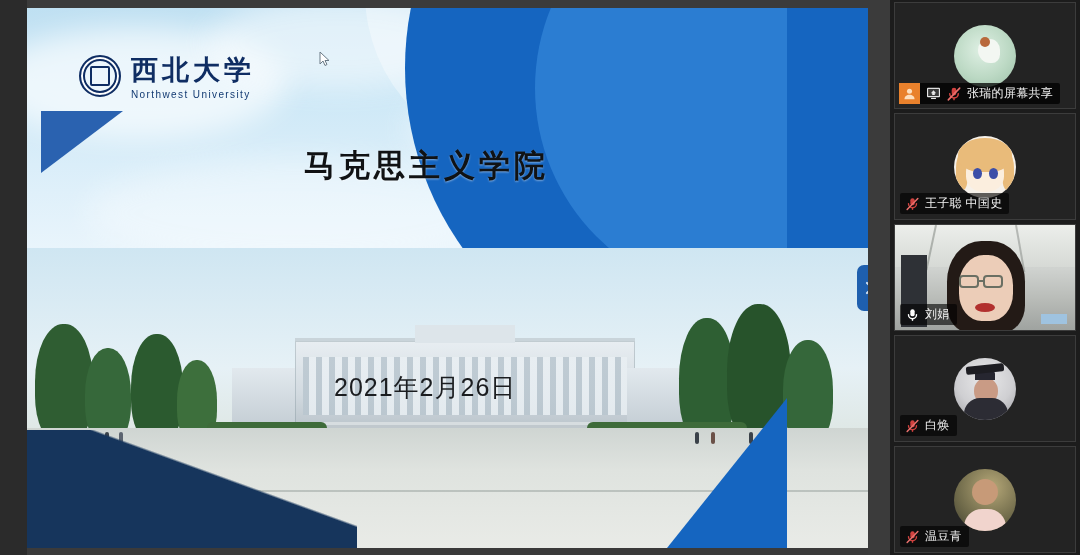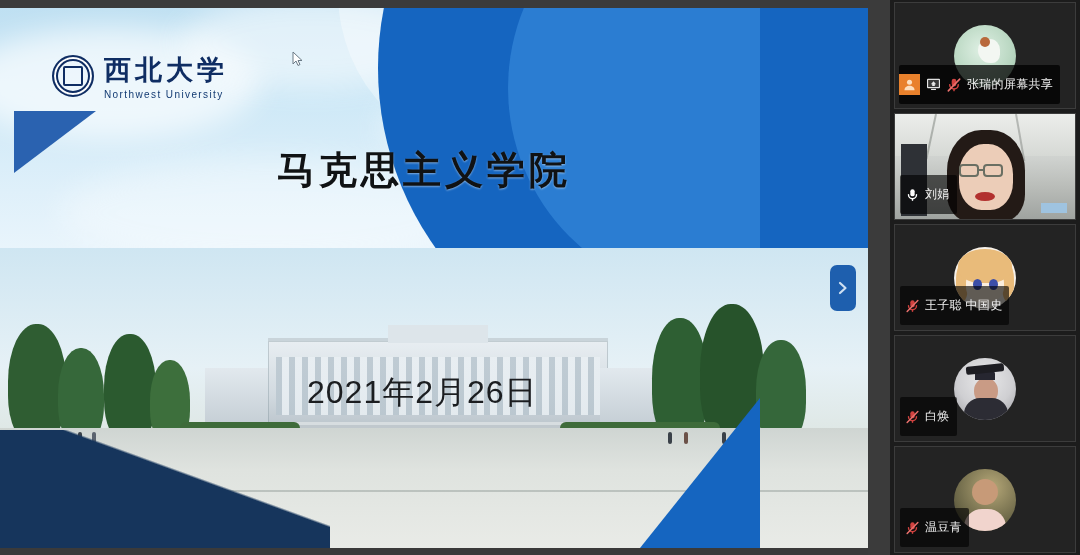--- a/index.html
+++ b/index.html
@@ -2,21 +2,21 @@
 <html><head>
 <meta charset="utf-8">
 <style>
   * { margin:0; padding:0; box-sizing:border-box; }
   html,body { width:1080px; height:555px; overflow:hidden; background:#1f1f1f;
     font-family:"Liberation Sans","DejaVu Sans",sans-serif; }
 
   .app { position:relative; width:1080px; height:555px; background:#2b2b2b; display:flex; }
 
   
-  .share-stage { position:relative; width:890px; height:555px; background:#3a3a3a; overflow:hidden; }
+  .share-stage { position:relative; width:890px; height:555px; background:#3a3a3a; overflow:hidden;margin-left:27px; }
 
   .slide { position:absolute; left:0; top:8px; width:868px; height:540px; overflow:hidden;
     background:linear-gradient(180deg,#bfe0f2 0%, #cfe9f7 18%, #dff0fa 34%, #eaf5fc 46%, #d8e8f2 58%, #b9cfd8 70%, #9fb6b5 80%, #c3cfcd 90%, #d9e1e0 100%); }
 
   
   .cloud { position:absolute; border-radius:50%; background:rgba(255,255,255,.65); filter:blur(14px); }
   .c1 { left:-40px; top:20px; width:300px; height:110px; }
   .c2 { left:180px; top:-10px; width:260px; height:90px; opacity:.8; }
   .c3 { left:380px; top:60px; width:360px; height:120px; opacity:.55; }
   .c4 { left:60px; top:150px; width:420px; height:110px; opacity:.5; }
@@ -74,25 +74,25 @@
   .logo { position:absolute; left:52px; top:44px; display:flex; align-items:center; gap:10px; }
   .logo-seal { width:42px; height:42px; border-radius:50%; border:2px solid #0f2d63; position:relative;
     box-shadow:inset 0 0 0 2px #fff, inset 0 0 0 4px #0f2d63; }
   .logo-seal:after { content:""; position:absolute; inset:9px; border:2px solid #0f2d63; border-radius:2px; }
   .logo-words { display:flex; flex-direction:column; }
   .logo-cn { font-size:27px; color:#0f2d63; font-weight:bold; letter-spacing:4px;
     font-family:"DejaVu Serif","Liberation Serif",serif; }
   .logo-en { font-size:10px; color:#123a72; letter-spacing:1.4px; margin-top:1px; }
 
   
-  .title-1 { position:absolute; left:277px; top:137px; font-size:38px; font-weight:bold; color:#101214;
+  .title-1 { position:absolute; left:277px; top:137px; font-size:31px; font-weight:bold; color:#101214;
     letter-spacing:4px; text-shadow:0 1px 2px rgba(255,255,255,.45); }
   .title-2 { position:absolute; left:108px; top:208px; font-size:41px; font-weight:bold; color:#0d0f11;
     letter-spacing:3px; text-shadow:0 1px 2px rgba(255,255,255,.4); }
-  .date-line { position:absolute; left:307px; top:363px; font-size:32px; color:#1b1d20; letter-spacing:1px; }
+  .date-line { position:absolute; left:307px; top:363px; font-size:25px; color:#1b1d20; letter-spacing:1px; }
 
   
   .collapse-btn { position:absolute; right:12px; top:257px; width:26px; height:46px; border-radius:7px;
     background:#1e5fae; display:flex; align-items:center; justify-content:center; }
   .collapse-btn svg { display:block; }
 
   
   .cursor { position:absolute; left:291px; top:43px; width:14px; height:16px; }
 
   
@@ -156,21 +156,21 @@
   .vid2-hair { position:absolute; left:52px; top:16px; width:78px; height:92px; background:#231a16;
     border-radius:44% 44% 30% 30%; }
   .vid2-face { position:absolute; left:64px; top:30px; width:54px; height:66px; background:#eccdb8; border-radius:46% 46% 42% 42%; }
   .vid2-glass { position:absolute; top:50px; width:20px; height:13px; border:2px solid #6a6f63; border-radius:4px; }
   .vid2-glass.l { left:64px; } .vid2-glass.r { left:88px; }
   .vid2-bridge { position:absolute; left:84px; top:55px; width:6px; height:2px; background:#6a6f63; }
   .vid2-lip { position:absolute; left:80px; top:78px; width:20px; height:9px; background:#b2302e; border-radius:50%; }
   .vid2-blue { position:absolute; right:8px; bottom:6px; width:26px; height:10px; background:#9fc3e0; }
 
   
-  .label { position:absolute; left:5px; bottom:5px; height:39px; display:flex; align-items:center;
+  .label { position:absolute; left:5px; bottom:5px; height:21px; display:flex; align-items:center;
     gap:5px; padding:0 7px 0 4px; background:rgba(0,0,0,.62); border-radius:2px; }
   .label.first { left:4px; bottom:4px; padding-left:0; background:rgba(0,0,0,.75); }
   .label-name { font-size:12px; color:#f2f2f2; white-space:nowrap; letter-spacing:.3px; }
 
   .ic { width:16px; height:16px; display:flex; align-items:center; justify-content:center; flex:0 0 auto; }
   .host-badge { width:21px; height:21px; background:#e9812c; display:flex; align-items:center; justify-content:center; flex:0 0 auto; }
 </style>
 </head>
 <body>
 
@@ -282,20 +282,44 @@
         </span>
         <span class="ic">
           <svg width="16" height="16" viewBox="0 0 18 18">
             <rect x="6.4" y="2" width="5.2" height="8.6" rx="2.6" fill="#d1423f"></rect>
             <path d="M4.2 8.6a4.8 4.8 0 0 0 9.6 0" fill="none" stroke="#d1423f" stroke-width="1.7" stroke-linecap="round"></path>
             <rect x="8.2" y="13" width="1.6" height="3" fill="#d1423f"></rect>
             <line x1="2.6" y1="15.6" x2="15.4" y2="2.4" stroke="#e9706d" stroke-width="1.8" stroke-linecap="round"></line>
           </svg>
         </span>
         <span class="label-name">张瑞的屏幕共享</span>
+      </div>
+    </div>
+
+    <div class="tile">
+      <div class="avatar-wrap">
+        <div class="avatar av-anime">
+          <span class="av-hair2"></span>
+          <span class="av-hair3"></span>
+          <span class="av-face"></span>
+          <span class="av-hair"></span>
+          <span class="av-eye l"></span>
+          <span class="av-eye r"></span>
+        </div>
+      </div>
+      <div class="label">
+        <span class="ic">
+          <svg width="15" height="16" viewBox="0 0 18 18">
+            <rect x="6.4" y="2" width="5.2" height="8.6" rx="2.6" fill="#d1423f"></rect>
+            <path d="M4.2 8.6a4.8 4.8 0 0 0 9.6 0" fill="none" stroke="#d1423f" stroke-width="1.7" stroke-linecap="round"></path>
+            <rect x="8.2" y="13" width="1.6" height="3" fill="#d1423f"></rect>
+            <line x1="2.6" y1="15.6" x2="15.4" y2="2.4" stroke="#e9706d" stroke-width="1.8" stroke-linecap="round"></line>
+          </svg>
+        </span>
+        <span class="label-name">王子聪 中国史</span>
       </div>
     </div>
 
     <div class="tile">
       <div class="tile-video vid2">
         <div class="vid2-ceil"></div>
         <div class="vid2-beam"></div>
         <div class="vid2-beam2"></div>
         <div class="vid2-dark"></div>
         <div class="vid2-hair"></div>
@@ -313,44 +337,20 @@
             <path d="M4.2 8.6a4.8 4.8 0 0 0 9.6 0" fill="none" stroke="#ffffff" stroke-width="1.7" stroke-linecap="round"></path>
             <rect x="8.2" y="13" width="1.6" height="3" fill="#ffffff"></rect>
           </svg>
         </span>
         <span class="label-name">刘娟</span>
       </div>
     </div>
 
     <div class="tile">
       <div class="avatar-wrap">
-        <div class="avatar av-anime">
-          <span class="av-hair2"></span>
-          <span class="av-hair3"></span>
-          <span class="av-face"></span>
-          <span class="av-hair"></span>
-          <span class="av-eye l"></span>
-          <span class="av-eye r"></span>
-        </div>
-      </div>
-      <div class="label">
-        <span class="ic">
-          <svg width="15" height="16" viewBox="0 0 18 18">
-            <rect x="6.4" y="2" width="5.2" height="8.6" rx="2.6" fill="#d1423f"></rect>
-            <path d="M4.2 8.6a4.8 4.8 0 0 0 9.6 0" fill="none" stroke="#d1423f" stroke-width="1.7" stroke-linecap="round"></path>
-            <rect x="8.2" y="13" width="1.6" height="3" fill="#d1423f"></rect>
-            <line x1="2.6" y1="15.6" x2="15.4" y2="2.4" stroke="#e9706d" stroke-width="1.8" stroke-linecap="round"></line>
-          </svg>
-        </span>
-        <span class="label-name">王子聪 中国史</span>
-      </div>
-    </div>
-
-    <div class="tile">
-      <div class="avatar-wrap">
         <div class="avatar av-photo5">
           <span class="av-head5"></span>
           <span class="av-body5"></span>
           <span class="av-cap2"></span>
           <span class="av-cap"></span>
         </div>
       </div>
       <div class="label">
         <span class="ic">
           <svg width="15" height="16" viewBox="0 0 18 18">

